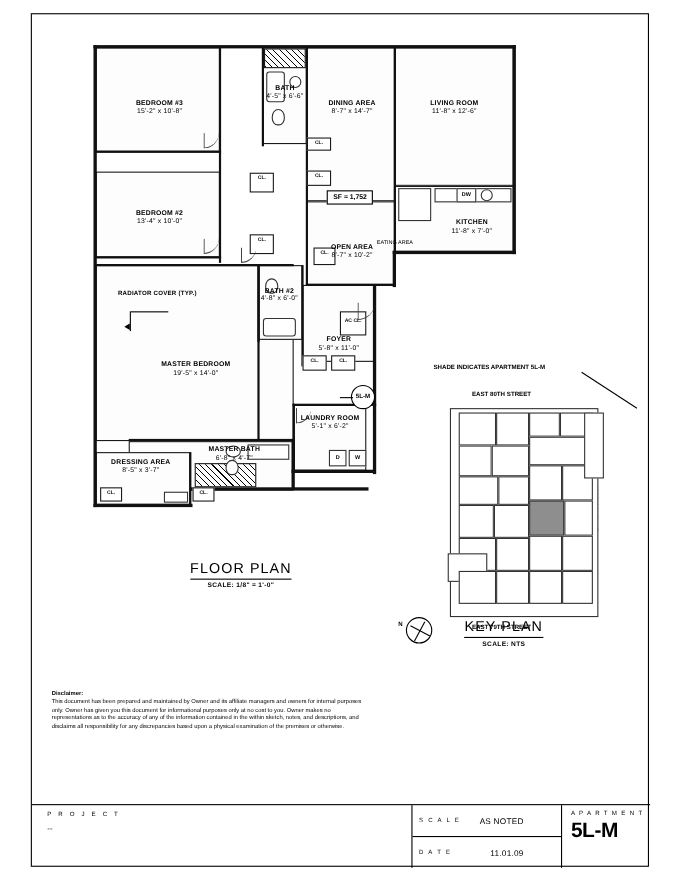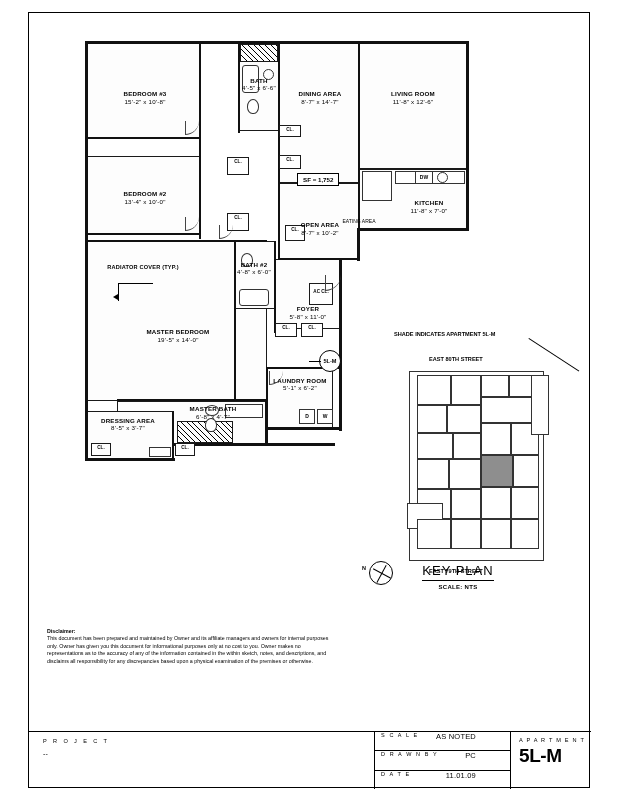--- a/index.html
+++ b/index.html
@@ -147,21 +147,21 @@
   #tb-project .v2 {
     font-size: 7px; margin-top: 6px; letter-spacing: .2px;
   }
   #tb-mid {
     width: 136px;
     border-right: 1.5px solid #000;
     display: flex; flex-direction: column;
   }
   .tb-row {
     flex: 1;
-    display: flex; align-items: flex-start;
+    display: flex; align-items: center;
     border-bottom: 1px solid #000;
     padding-left: 6px;
     font-size: 5.5px; letter-spacing: 1.6px;
   }
   .tb-row:last-child { border-bottom: none; }
   .tb-row .rv {
     margin-left: auto; margin-right: 34px;
     font-size: 7.5px; letter-spacing: .2px; font-weight: normal;
   }
   #tb-apt {
@@ -407,20 +407,24 @@
     </div>
     <div class="leader" style="left:90px;top:270px;width:34px;"></div>
     <div class="leader" style="left:90px;top:270px;width:18px;transform:rotate(90deg);"></div>
     <div class="arrow" style="left:84px;top:281px;"></div>
 
     <div id="sf-box">SF = 1,752</div>
 
     <div id="unit-tag">5L-M</div>
     <div class="leader" style="left:280px;top:348px;width:12px;"></div>
 
+    <div id="fp-title">
+      <div class="t">FLOOR PLAN</div>
+      <div class="s">SCALE: 1/8" = 1'-0"</div>
+    </div>
 
     <div class="kp-txt" style="left:365px;top:318px;">SHADE INDICATES APARTMENT 5L-M</div>
     <div class="leader" style="left:500px;top:325px;width:60px;transform:rotate(33deg);"></div>
     <div class="kp-txt" style="left:400px;top:343px;">EAST 80TH STREET</div>
     <div class="kp-txt" style="left:400px;top:555px;">EAST 79TH STREET</div>
     <div id="york-ave">YORK AVENUE</div>
 
     <div class="kp-unit" style="left:380px;top:358px;width:135px;height:190px;"></div>
     <div class="kp-unit" style="left:388px;top:362px;width:34px;height:30px;"></div>
     <div class="kp-unit" style="left:422px;top:362px;width:30px;height:30px;"></div>
@@ -465,24 +469,20 @@
       <div id="tb-project">
         <div class="k">P R O J E C T</div>
         <div class="v2">--</div>
       </div>
       <div id="tb-mid">
         <div class="tb-row">
           <span>S C A L E</span>
           <span class="rv">AS NOTED</span>
         </div>
         <div class="tb-row">
-          <span>D R A W N    B Y</span>
-          <span class="rv">PC</span>
-        </div>
-        <div class="tb-row">
           <span>D A T E</span>
           <span class="rv">11.01.09</span>
         </div>
       </div>
       <div id="tb-apt">
         <div class="k">A P A R T M E N T</div>
         <div class="v">5L-M</div>
       </div>
     </div>
 

